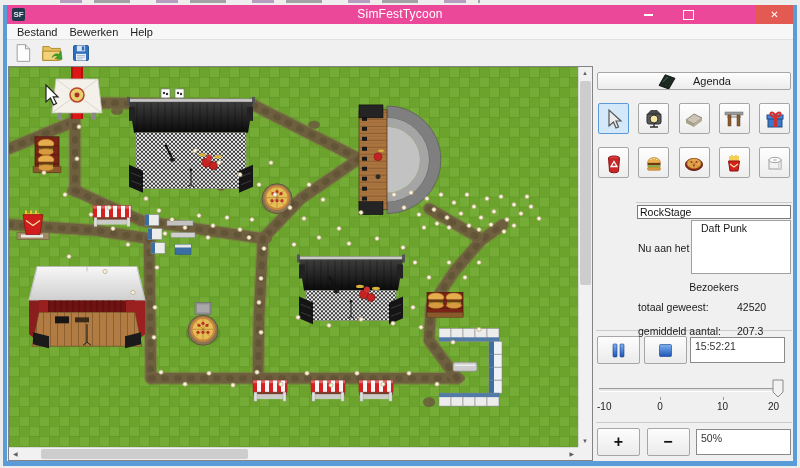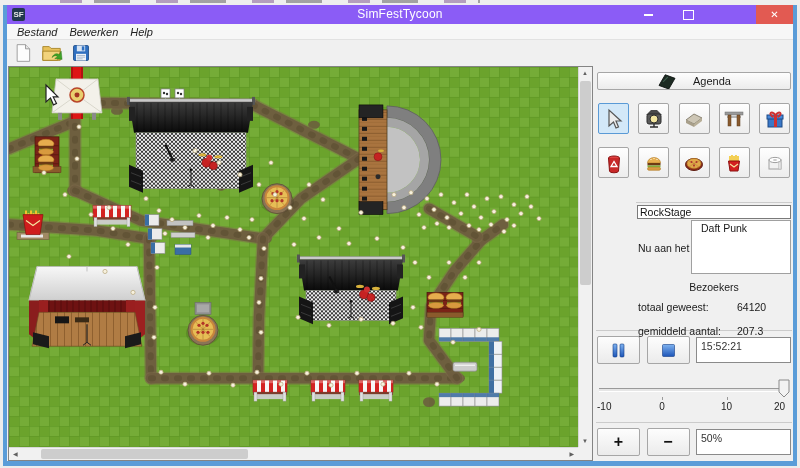--- a/index.html
+++ b/index.html
@@ -5,33 +5,33 @@
   html,body{margin:0;padding:0;}
   body{width:800px;height:468px;position:relative;overflow:hidden;background:#ececec;
        font-family:"Liberation Sans","DejaVu Sans",sans-serif;-webkit-font-smoothing:antialiased;}
   
   #desktop-strip{position:absolute;top:0;left:0;width:800px;height:5px;background:#eeeeee;}
   #desktop-strip:before{content:"";position:absolute;left:60px;top:0;width:420px;height:3px;
        background:repeating-linear-gradient(90deg,rgba(110,60,130,.45) 0 22px,transparent 22px 34px,rgba(70,70,70,.45) 34px 70px,transparent 70px 96px);}
   
   #window{position:absolute;left:3px;top:5px;width:794px;height:461px;box-sizing:border-box;
        background:#f0f0f0;border-left:4px solid #5a9cd8;border-right:4px solid #5a9cd8;border-bottom:5px solid #5a9cd8;}
-  .titlebar{position:relative;height:19px;background:#8b5cf6;color:#fff;font-size:12px;}
+  .titlebar{position:relative;height:19px;background:#ec4899;color:#fff;font-size:12px;}
   .titlebar .title{position:absolute;left:0;right:0;top:2px;text-align:center;letter-spacing:.2px;}
   .app-icon{position:absolute;left:5px;top:3px;width:13px;height:13px;background:#22384e;border-radius:2px;
        color:#e8e8e8;font-size:8px;font-weight:bold;text-align:center;line-height:13px;}
   .winbtn{position:absolute;top:0;height:19px;display:flex;align-items:center;justify-content:center;cursor:default;}
   .btn-min{right:132px;width:26px;}
   .btn-min i{display:block;width:9px;height:2px;background:#fff;}
   .btn-max{right:92px;width:26px;}
   .btn-max i{display:block;width:9px;height:8px;border:1px solid #fff;}
   .btn-close{right:0;width:37px;background:#e25a52;color:#fff;font-size:10px;font-weight:bold;}
   .menubar{height:15px;background:#f7f7f7;border-bottom:1px solid #e2e2e2;font-size:11px;color:#222;
        display:flex;align-items:center;padding-left:4px;}
-  .menubar span{padding:0 6px;font-style:italic;}
+  .menubar span{padding:0 6px;}
   .toolbar{height:26px;display:flex;align-items:center;gap:7px;padding:0 5px;background:#f0f0f0;}
   .toolbar .tbtn{width:22px;height:22px;display:flex;align-items:center;justify-content:center;}
   
   .content{display:flex;height:395px;}
   .map-wrap{margin-left:1px;width:585px;height:395px;border:1px solid #848484;box-sizing:border-box;
        display:grid;grid-template-columns:569px 14px;grid-template-rows:380px 13px;background:#f1f1f1;}
   #map-canvas{display:block;}
   .vscroll{position:relative;background:#f1f1f1;border-left:1px solid #d8d8d8;box-sizing:border-box;}
   .hscroll{position:relative;background:#f1f1f1;border-top:1px solid #d8d8d8;box-sizing:border-box;}
   .sarrow{position:absolute;color:#606060;font-size:6px;line-height:6px;}
@@ -55,21 +55,21 @@
   .stage-input{width:100%;box-sizing:border-box;height:14px;border:1px solid #7a7a7a;background:#fff;
        font-family:inherit;font-size:10.5px;padding:0 2px;color:#111;}
   .np-row{position:relative;height:56px;margin-top:1px;}
   .np-label{position:absolute;left:1px;top:22px;font-size:10.5px;}
   .np-box{position:absolute;right:0;top:0;width:100px;height:54px;background:#fff;border:1px solid #a0a0a0;
        font-size:10.5px;padding:1px 9px;box-sizing:border-box;}
   .viz-header{text-align:center;margin-top:5px;font-size:10.5px;}
   .stat-row{position:relative;height:24px;}
   .stat-row .lab{position:absolute;left:1px;top:8px;font-size:10.5px;}
   .stat-row .val{position:absolute;left:100px;top:8px;font-size:10.5px;}
-  .s-trans{height:92px;box-sizing:border-box;padding:5px 1px 0 1px;}
+  .s-trans{height:92px;box-sizing:border-box;padding:5px 7px 0 1px;}
   .trow{display:flex;align-items:center;justify-content:space-between;}
   .cbtn{width:41px;height:26px;background:linear-gradient(#fdfdfd,#ebebeb);border:1px solid #a6a6a6;border-radius:2px;
        display:flex;align-items:center;justify-content:center;}
   .time-box,.zoom-box{width:95px;height:26px;box-sizing:border-box;background:#fff;border:1px solid #8a8a8a;
        font-size:10.5px;color:#333;padding:2px 4px;}
   .slider{position:relative;height:42px;margin-top:9px;}
   .track{position:absolute;left:2px;right:2px;top:15px;height:2px;background:#e6e6e6;
        border-top:1px solid #9a9a9a;border-bottom:1px solid #fff;}
   .sthumb{position:absolute;right:1px;top:6px;}
   .tick{position:absolute;top:24px;width:1px;height:3px;background:#9a9a9a;}
@@ -739,21 +739,21 @@
 
       <div class="sect s-info">
         <input class="stage-input" type="text" readonly="" value="RockStage" style="">
         <div class="np-row">
           <div class="np-label">Nu aan het Optreden:</div>
           <div class="np-box"><span>Daft Punk</span></div>
         </div>
         <div class="viz-header">Bezoekers</div>
         <div class="stat-row">
           <span class="lab">totaal geweest:</span>
-          <span class="val">64120</span>
+          <span class="val">42520</span>
         </div>
         <div class="stat-row">
           <span class="lab">gemiddeld aantal:</span>
           <span class="val">207.3</span>
         </div>
       </div>
 
       <div class="sect s-trans">
         <div class="trow">
           <div class="cbtn">

